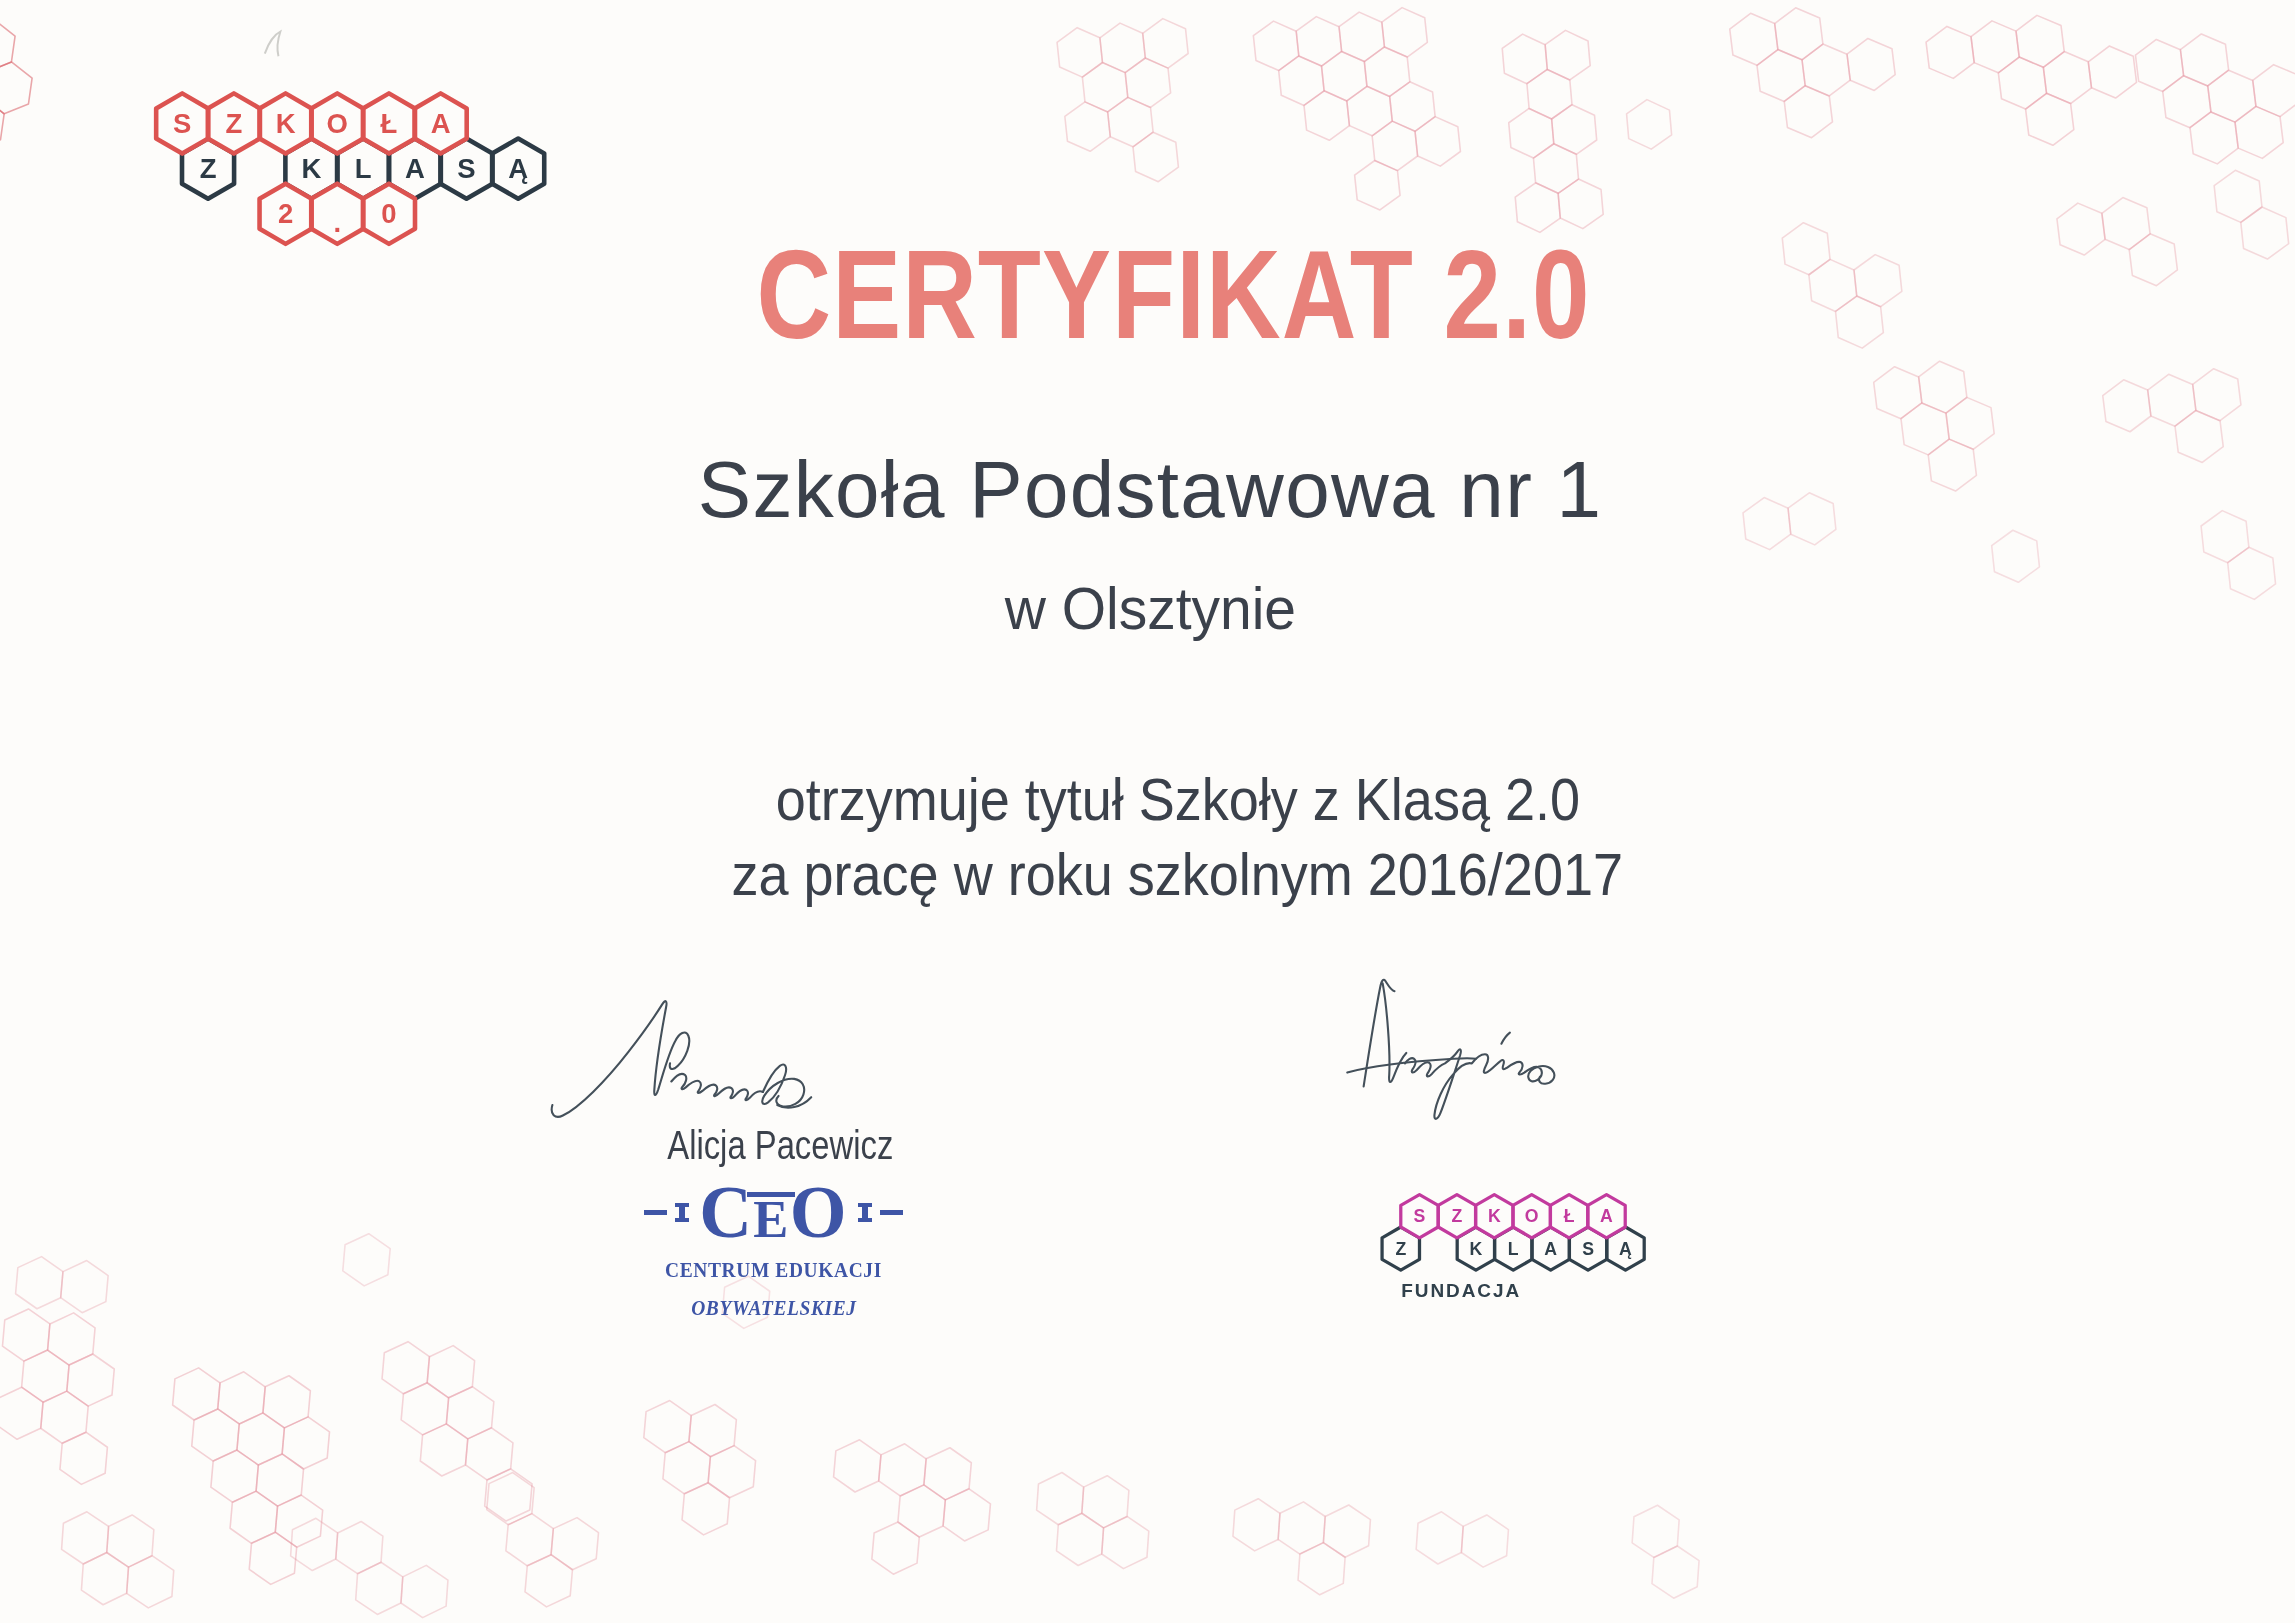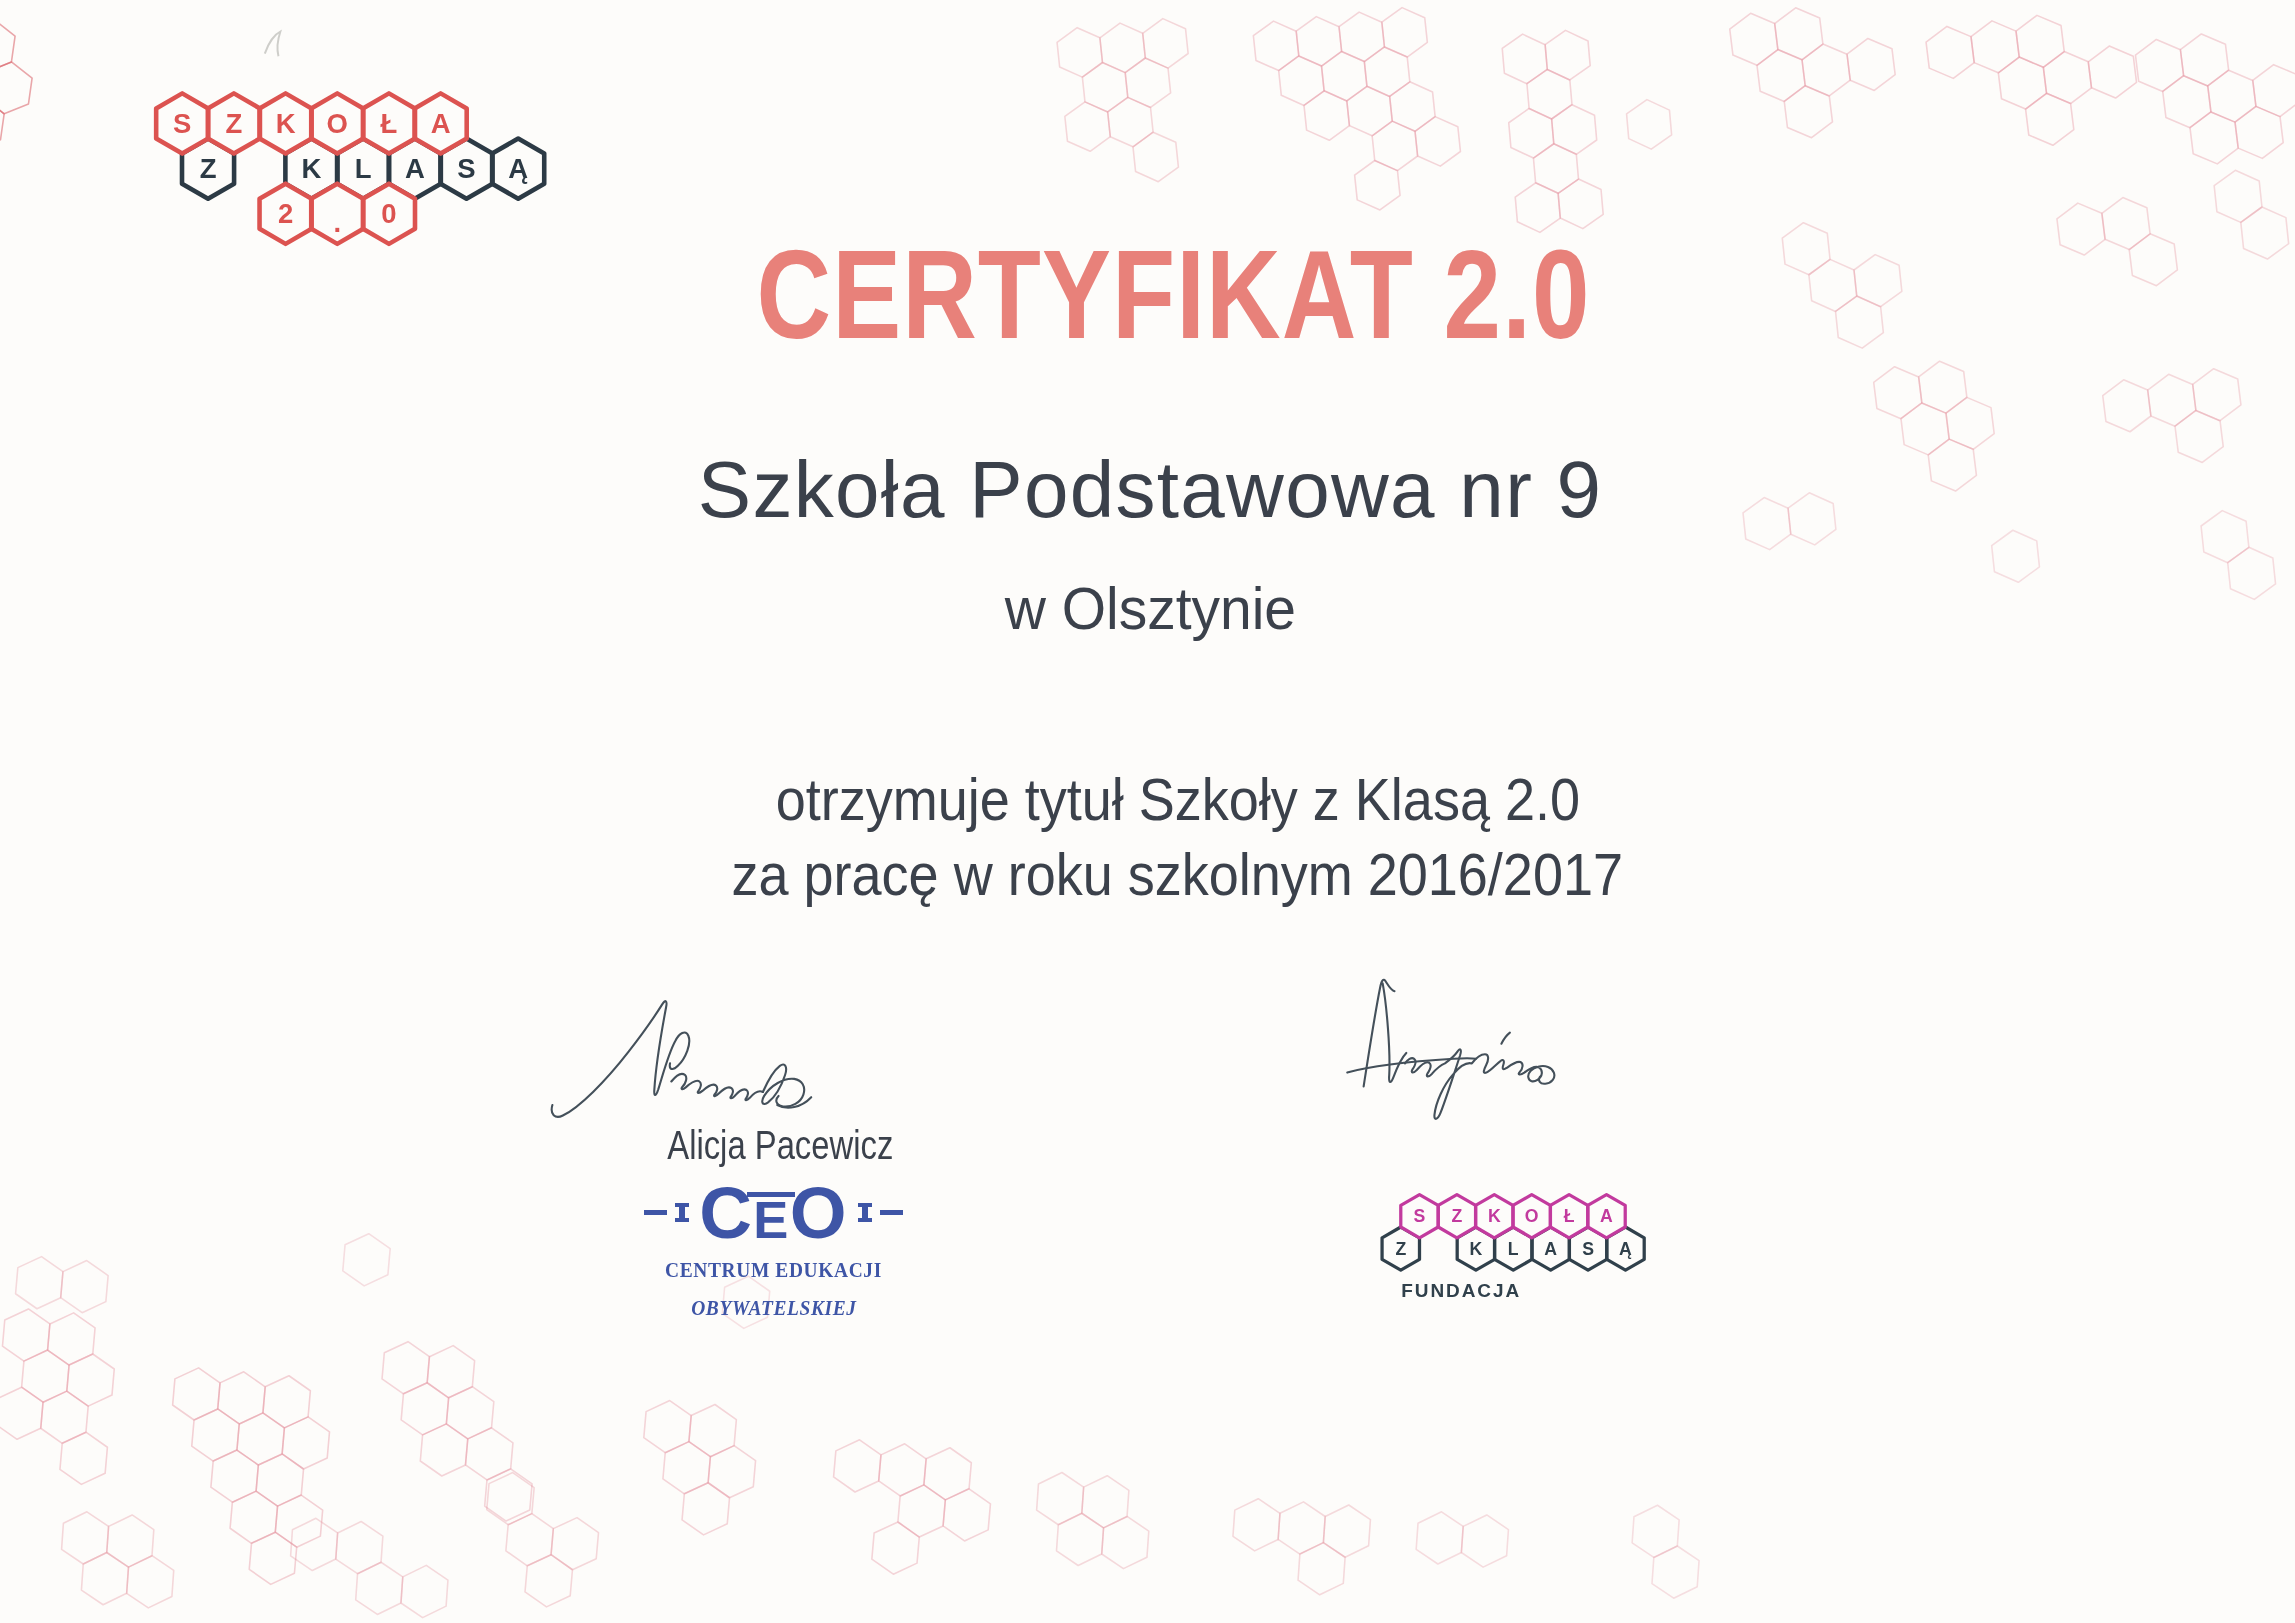--- a/index.html
+++ b/index.html
@@ -41,21 +41,21 @@
   .ceo-row { display:flex; align-items:center; justify-content:center; }
   .ceo-dash { width:23.6px; height:5.9px; background:var(--ceo-blue,#3e55a6); }
   .ceo-ibeam { width:5.9px; height:17px; background:var(--ceo-blue,#3e55a6); position:relative; margin:0 2.6px; }
   .ceo-ibeam::before, .ceo-ibeam::after {
     content:""; position:absolute; left:-3.9px; right:-3.9px; height:3.9px; background:var(--ceo-blue,#3e55a6);
   }
   .ceo-ibeam::before { top:-0.7px; } .ceo-ibeam::after { bottom:-0.7px; }
   .gapL { margin-right:9.2px; } .gapR { margin-left:9.2px; }
   .ceo-word {
     display:inline-block; position:relative; margin:0 11.8px;
-    font-family:Liberation Sans, sans-serif; font-weight:bold;
+    font-family:Liberation Serif, serif; font-weight:bold;
     font-size:73px; line-height:1; letter-spacing:1.3px;
   }
   .ceo-e { font-size:0.72em; }
   .ceo-macron { position:absolute; top:15.7px; left:48px; width:48px; height:5.2px;
                 background:var(--ceo-blue,#3e55a6); }
   .ceo-caption { font-family:"Liberation Serif", serif; font-weight:bold;
                  font-size:21.6px; line-height:21.6px; letter-spacing:0.7px; margin-top:11px; }
   .ceo-caption .squeeze { --sx:0.9; }
   .ceo-caption2 { margin-top:16px;font-style:italic; }
 
@@ -315,21 +315,21 @@
 
   <svg class="abs" width="39" height="39" viewBox="0 0 60 60" style="left:257px;top:25px;">
     <path d="M 12 44 C 18 26 28 14 36 10 C 32 22 30 36 33 48" fill="none" stroke="#a8a8a2" stroke-width="3" opacity="0.55"></path>
   </svg>
 
   <div class="center-line title-line">
     <span class="squeeze title-text">CERTYFIKAT 2.0</span>
   </div>
 
   <div class="center-line school-line">
-    <span class="squeeze school-text">Szkoła Podstawowa nr 9</span>
+    <span class="squeeze school-text">Szkoła Podstawowa nr 1</span>
   </div>
 
   <div class="center-line city-line">
     <span class="squeeze city-text">w Olsztynie</span>
   </div>
 
   <div class="center-line award-line1">
     <span class="squeeze award-text">otrzymuje tytuł Szkoły z Klasą 2.0</span>
   </div>
   <div class="center-line award-line2">

